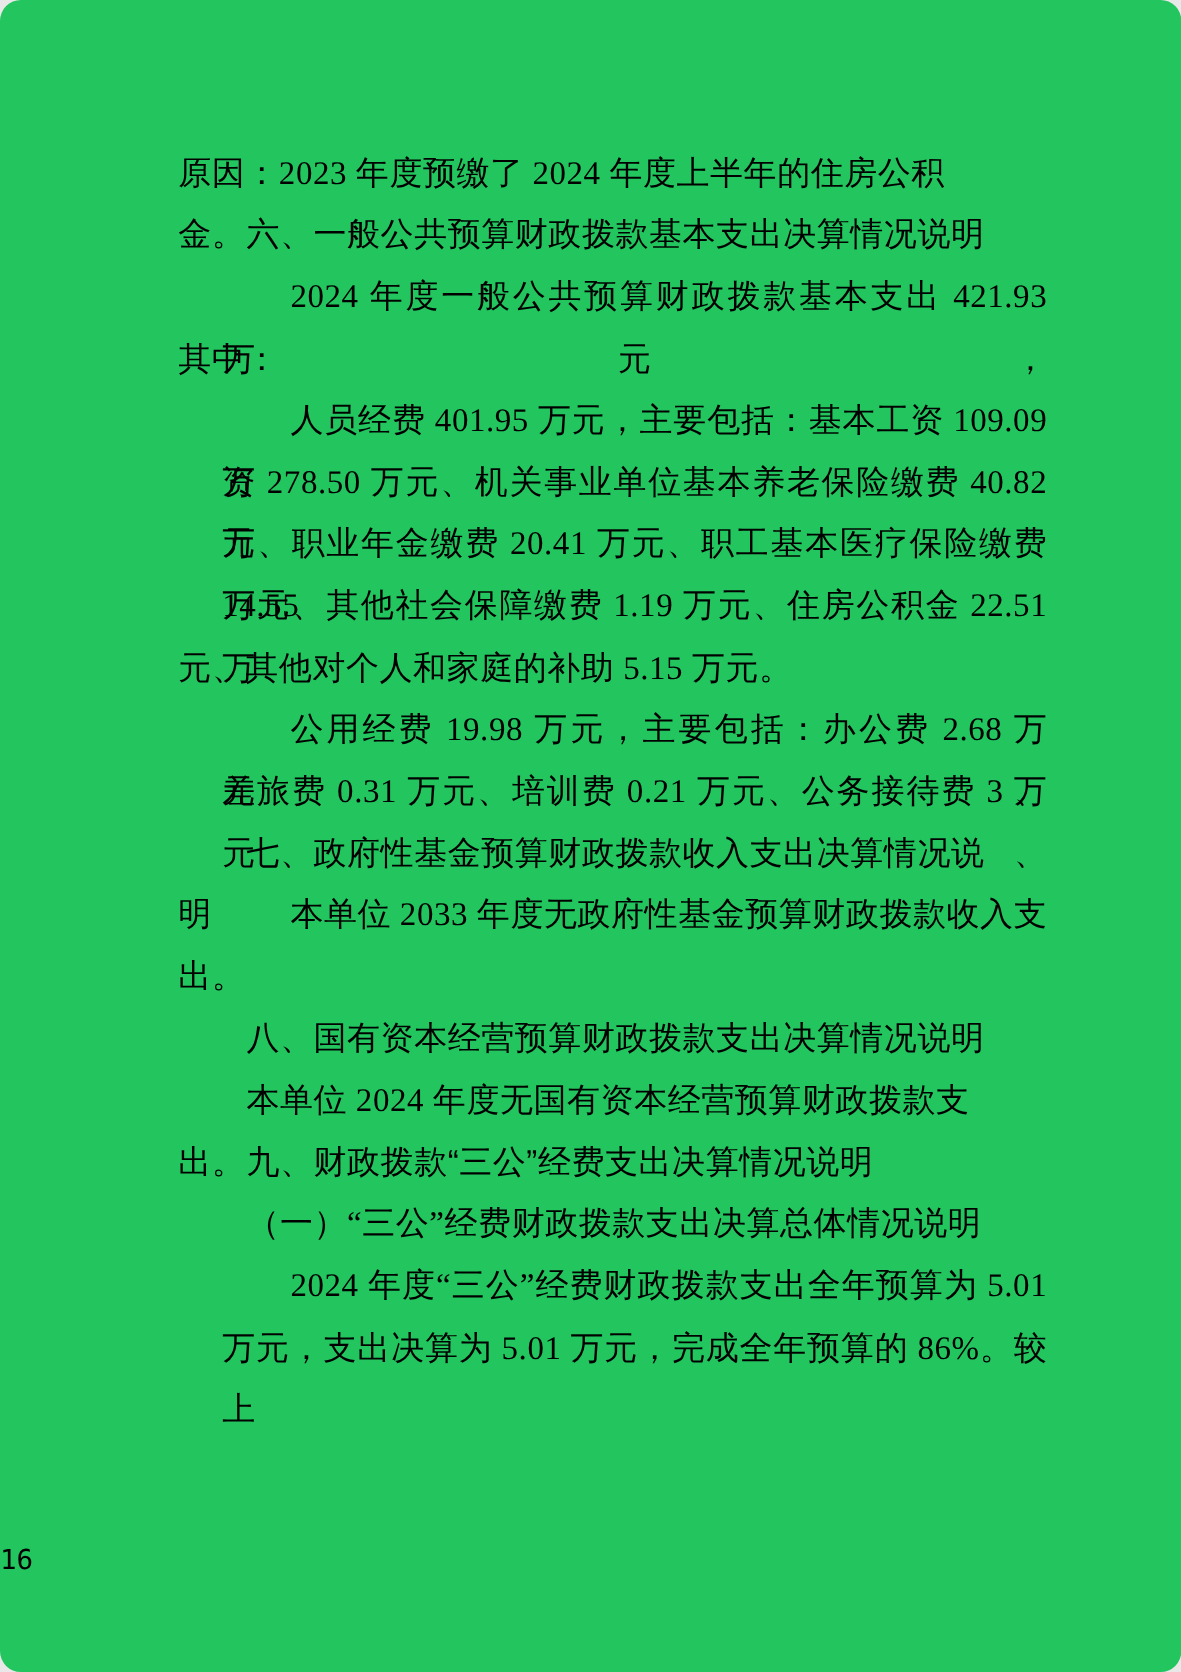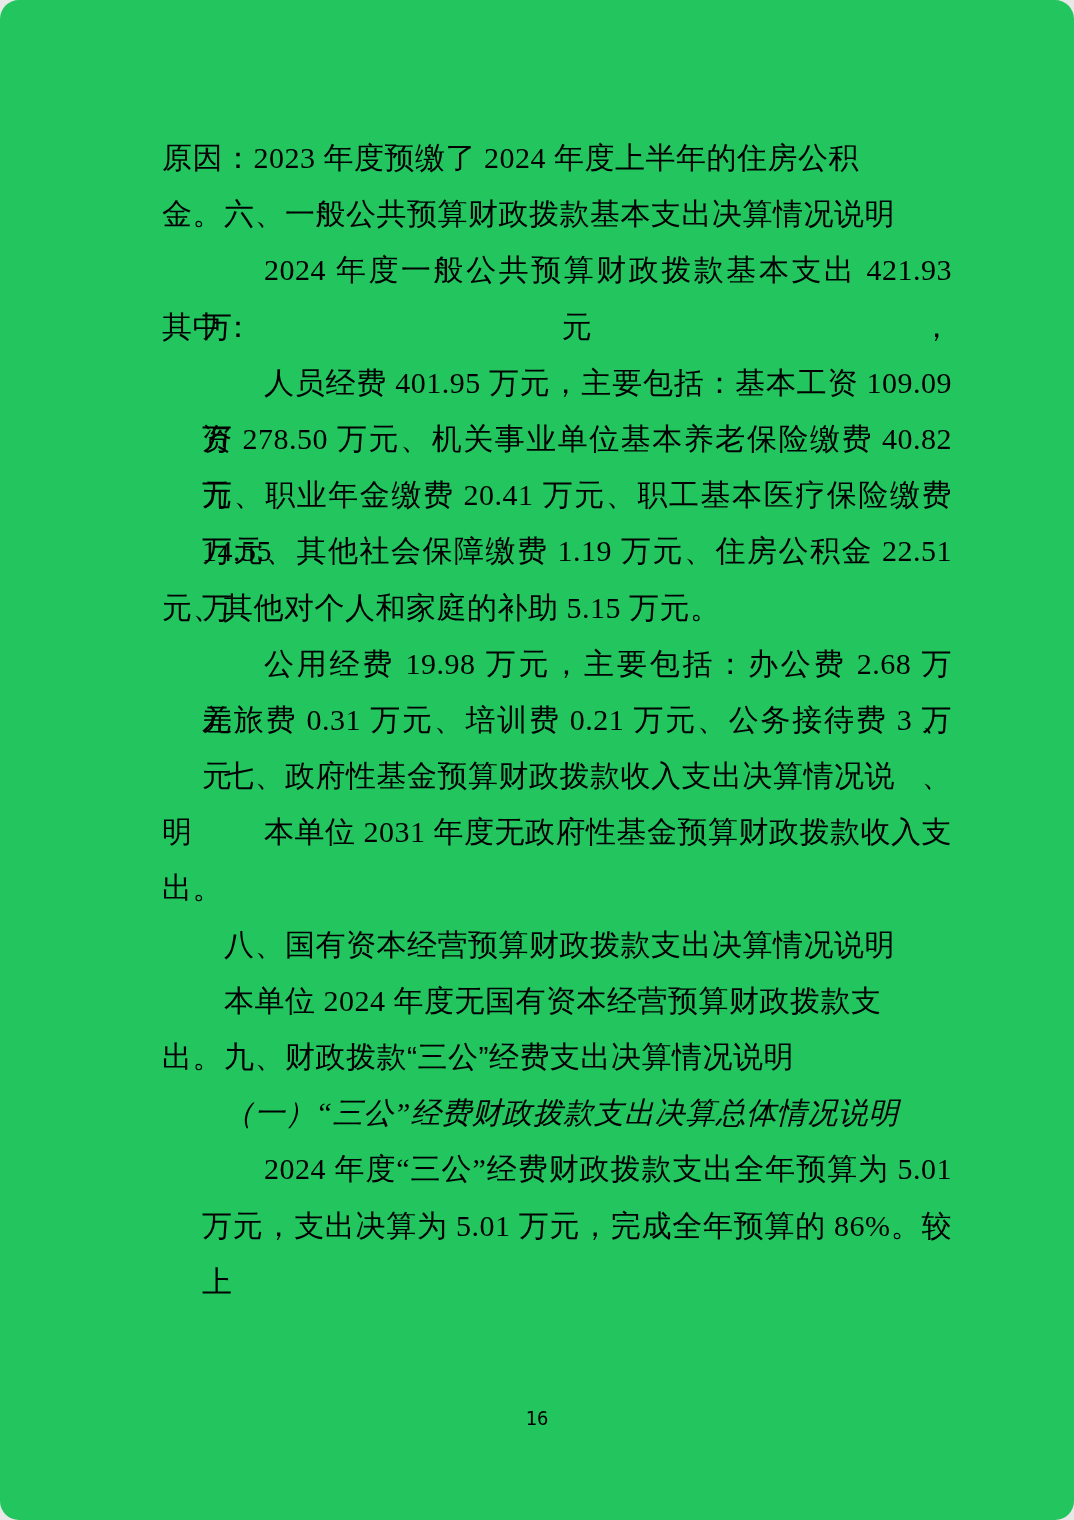--- a/index.html
+++ b/index.html
@@ -37,29 +37,27 @@
   .stretch {
     text-align: justify;
     text-align-last: justify;
     margin-left: 40px;
   }
   .heading {
     font-family: "Liberation Sans", "DejaVu Sans", sans-serif;
     font-weight: 400;
   }
   .kaiti {
-    font-style: italic;
   }
   .footer {
     position: absolute;
     left: 0;
     top: 1405px;
     width: 100%;
-    text-align: center;
-    font-size: 19px;
+    font-size: 25px;
     line-height: 26px;
     font-family: "DejaVu Sans Mono", "Liberation Mono", monospace;
     color: #000000;
   }
 </style>
 </head>
 <body>
 
 <div class="page">
   <div class="content">
@@ -68,21 +66,21 @@
     <div class="line indent stretch">2024 年度一般公共预算财政拨款基本支出 421.93 万元，</div>
     <div class="line">其中：</div>
     <div class="line indent stretch">人员经费 401.95 万元，主要包括：基本工资 109.09 万</div>
     <div class="line stretch">资 278.50 万元、机关事业单位基本养老保险缴费 40.82 万</div>
     <div class="line stretch">元、职业年金缴费 20.41 万元、职工基本医疗保险缴费 14.55</div>
     <div class="line stretch">万元、其他社会保障缴费 1.19 万元、住房公积金 22.51 万</div>
     <div class="line">元、其他对个人和家庭的补助 5.15 万元。</div>
     <div class="line indent stretch">公用经费 19.98 万元，主要包括：办公费 2.68 万元、</div>
     <div class="line stretch">差旅费 0.31 万元、培训费 0.21 万元、公务接待费 3 万元、</div>
     <div class="line heading indent">七、政府性基金预算财政拨款收入支出决算情况说明</div>
-    <div class="line indent stretch">本单位 2031 年度无政府性基金预算财政拨款收入支</div>
+    <div class="line indent stretch">本单位 2033 年度无政府性基金预算财政拨款收入支</div>
     <div class="line">出。</div>
     <div class="line heading indent">八、国有资本经营预算财政拨款支出决算情况说明</div>
     <div class="line indent">本单位 2024 年度无国有资本经营预算财政拨款支出。</div>
     <div class="line heading indent">九、财政拨款“三公”经费支出决算情况说明</div>
     <div class="line kaiti indent">（一）“三公”经费财政拨款支出决算总体情况说明</div>
     <div class="line indent stretch">2024 年度“三公”经费财政拨款支出全年预算为 5.01</div>
     <div class="line stretch">万元，支出决算为 5.01 万元，完成全年预算的 86%。较上</div>
   </div>
   <div class="footer">16</div>
 </div>

